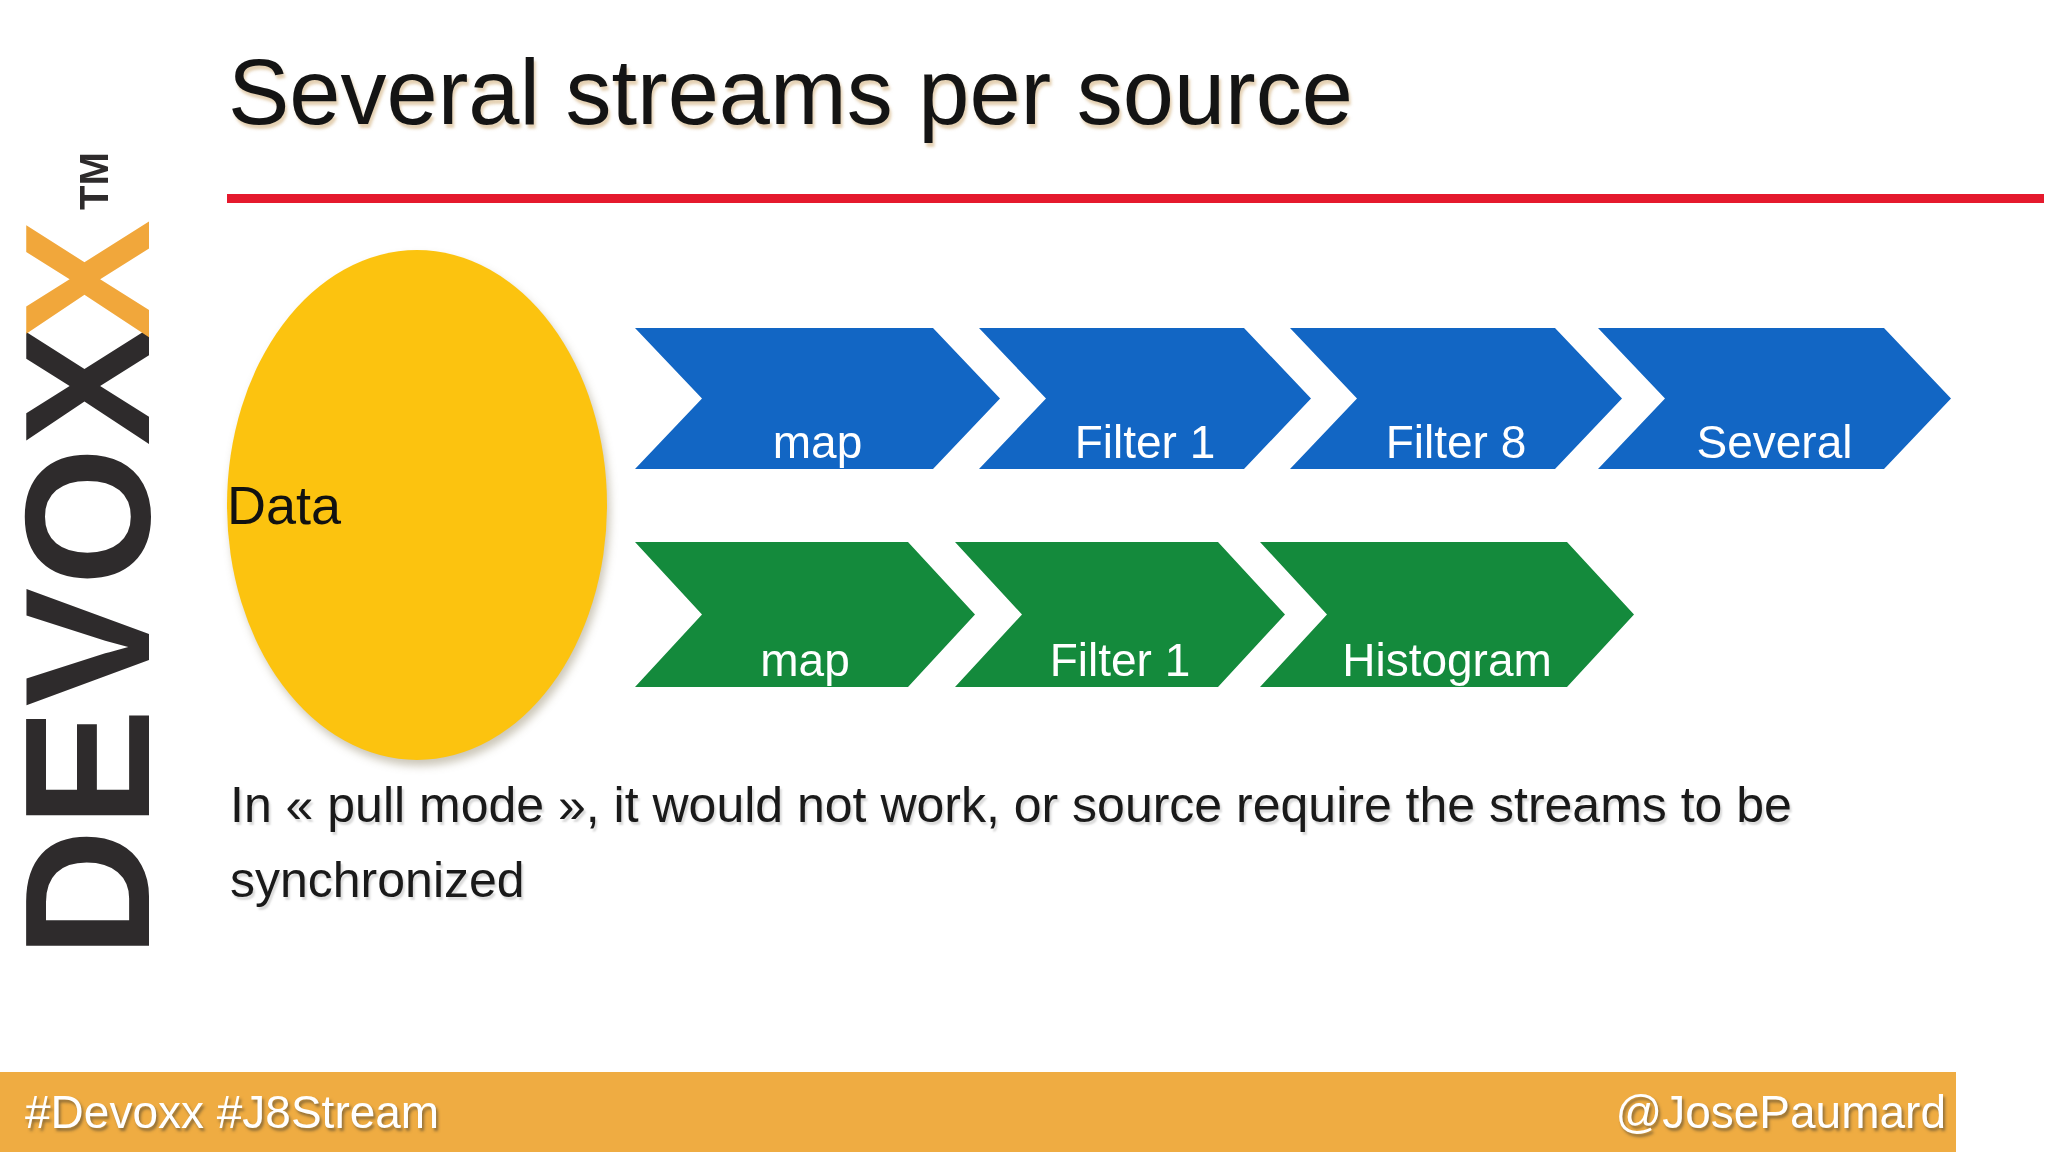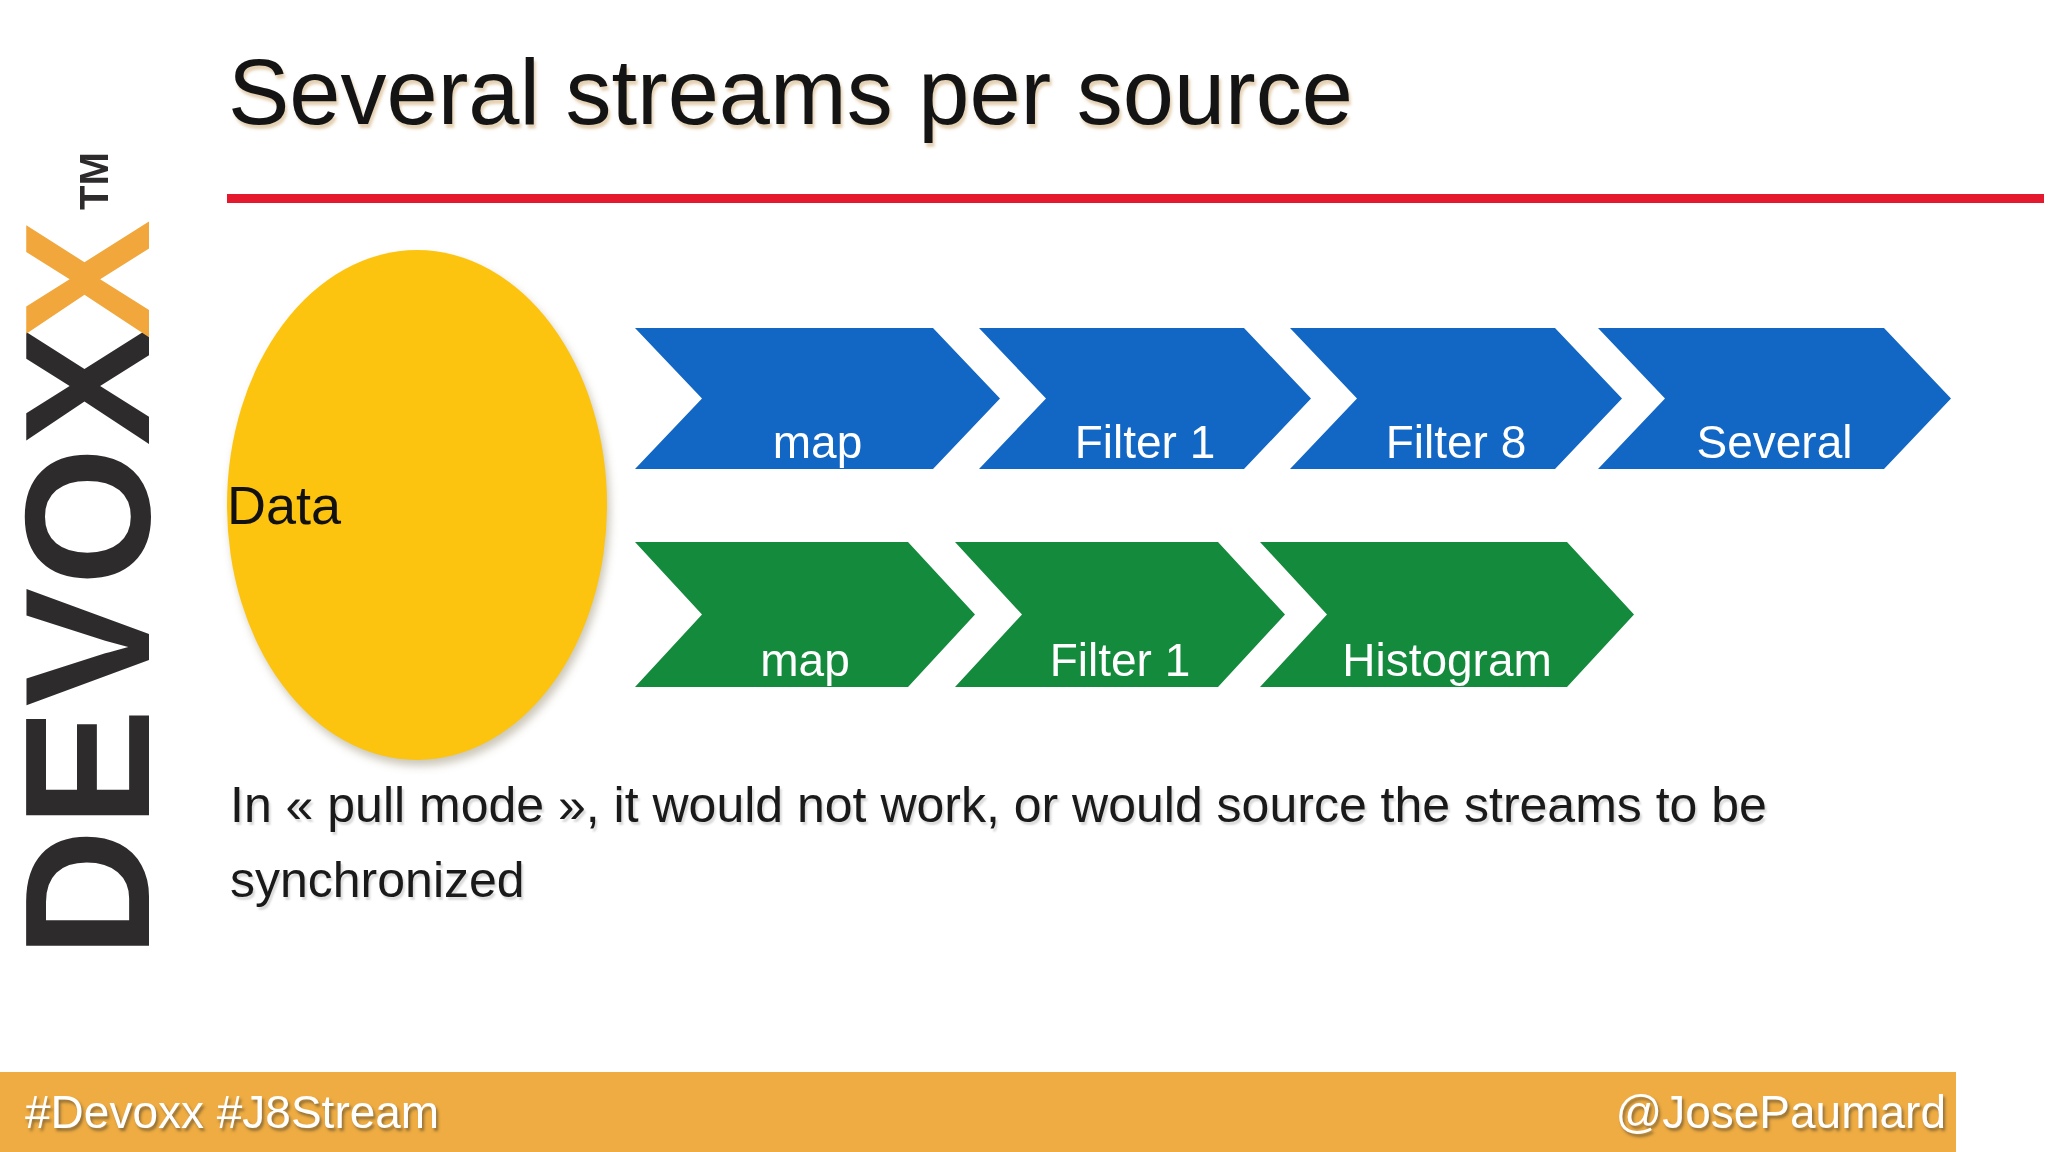--- a/index.html
+++ b/index.html
@@ -117,21 +117,21 @@
     </div>
     <div class="chev" style="left: 955px; width: 330px; background-color: rgb(20, 138, 60);">
       <span>Filter 1</span>
     </div>
     <div class="chev" style="left: 1260px; width: 374px; background-color: rgb(20, 138, 60);">
       <span>Histogram</span>
     </div>
   </div>
 
   <div class="notes">
-    <p>In « pull mode », it would not work, or would source the streams to be synchronized</p>
+    <p>In « pull mode », it would not work, or source require the streams to be synchronized</p>
   </div>
 
   <div class="footer" style="background-color: rgb(239, 172, 66);">
     <span>#Devoxx #J8Stream</span>
     <span>@JosePaumard</span>
   </div>
 
 </div>
 
 </body></html>

